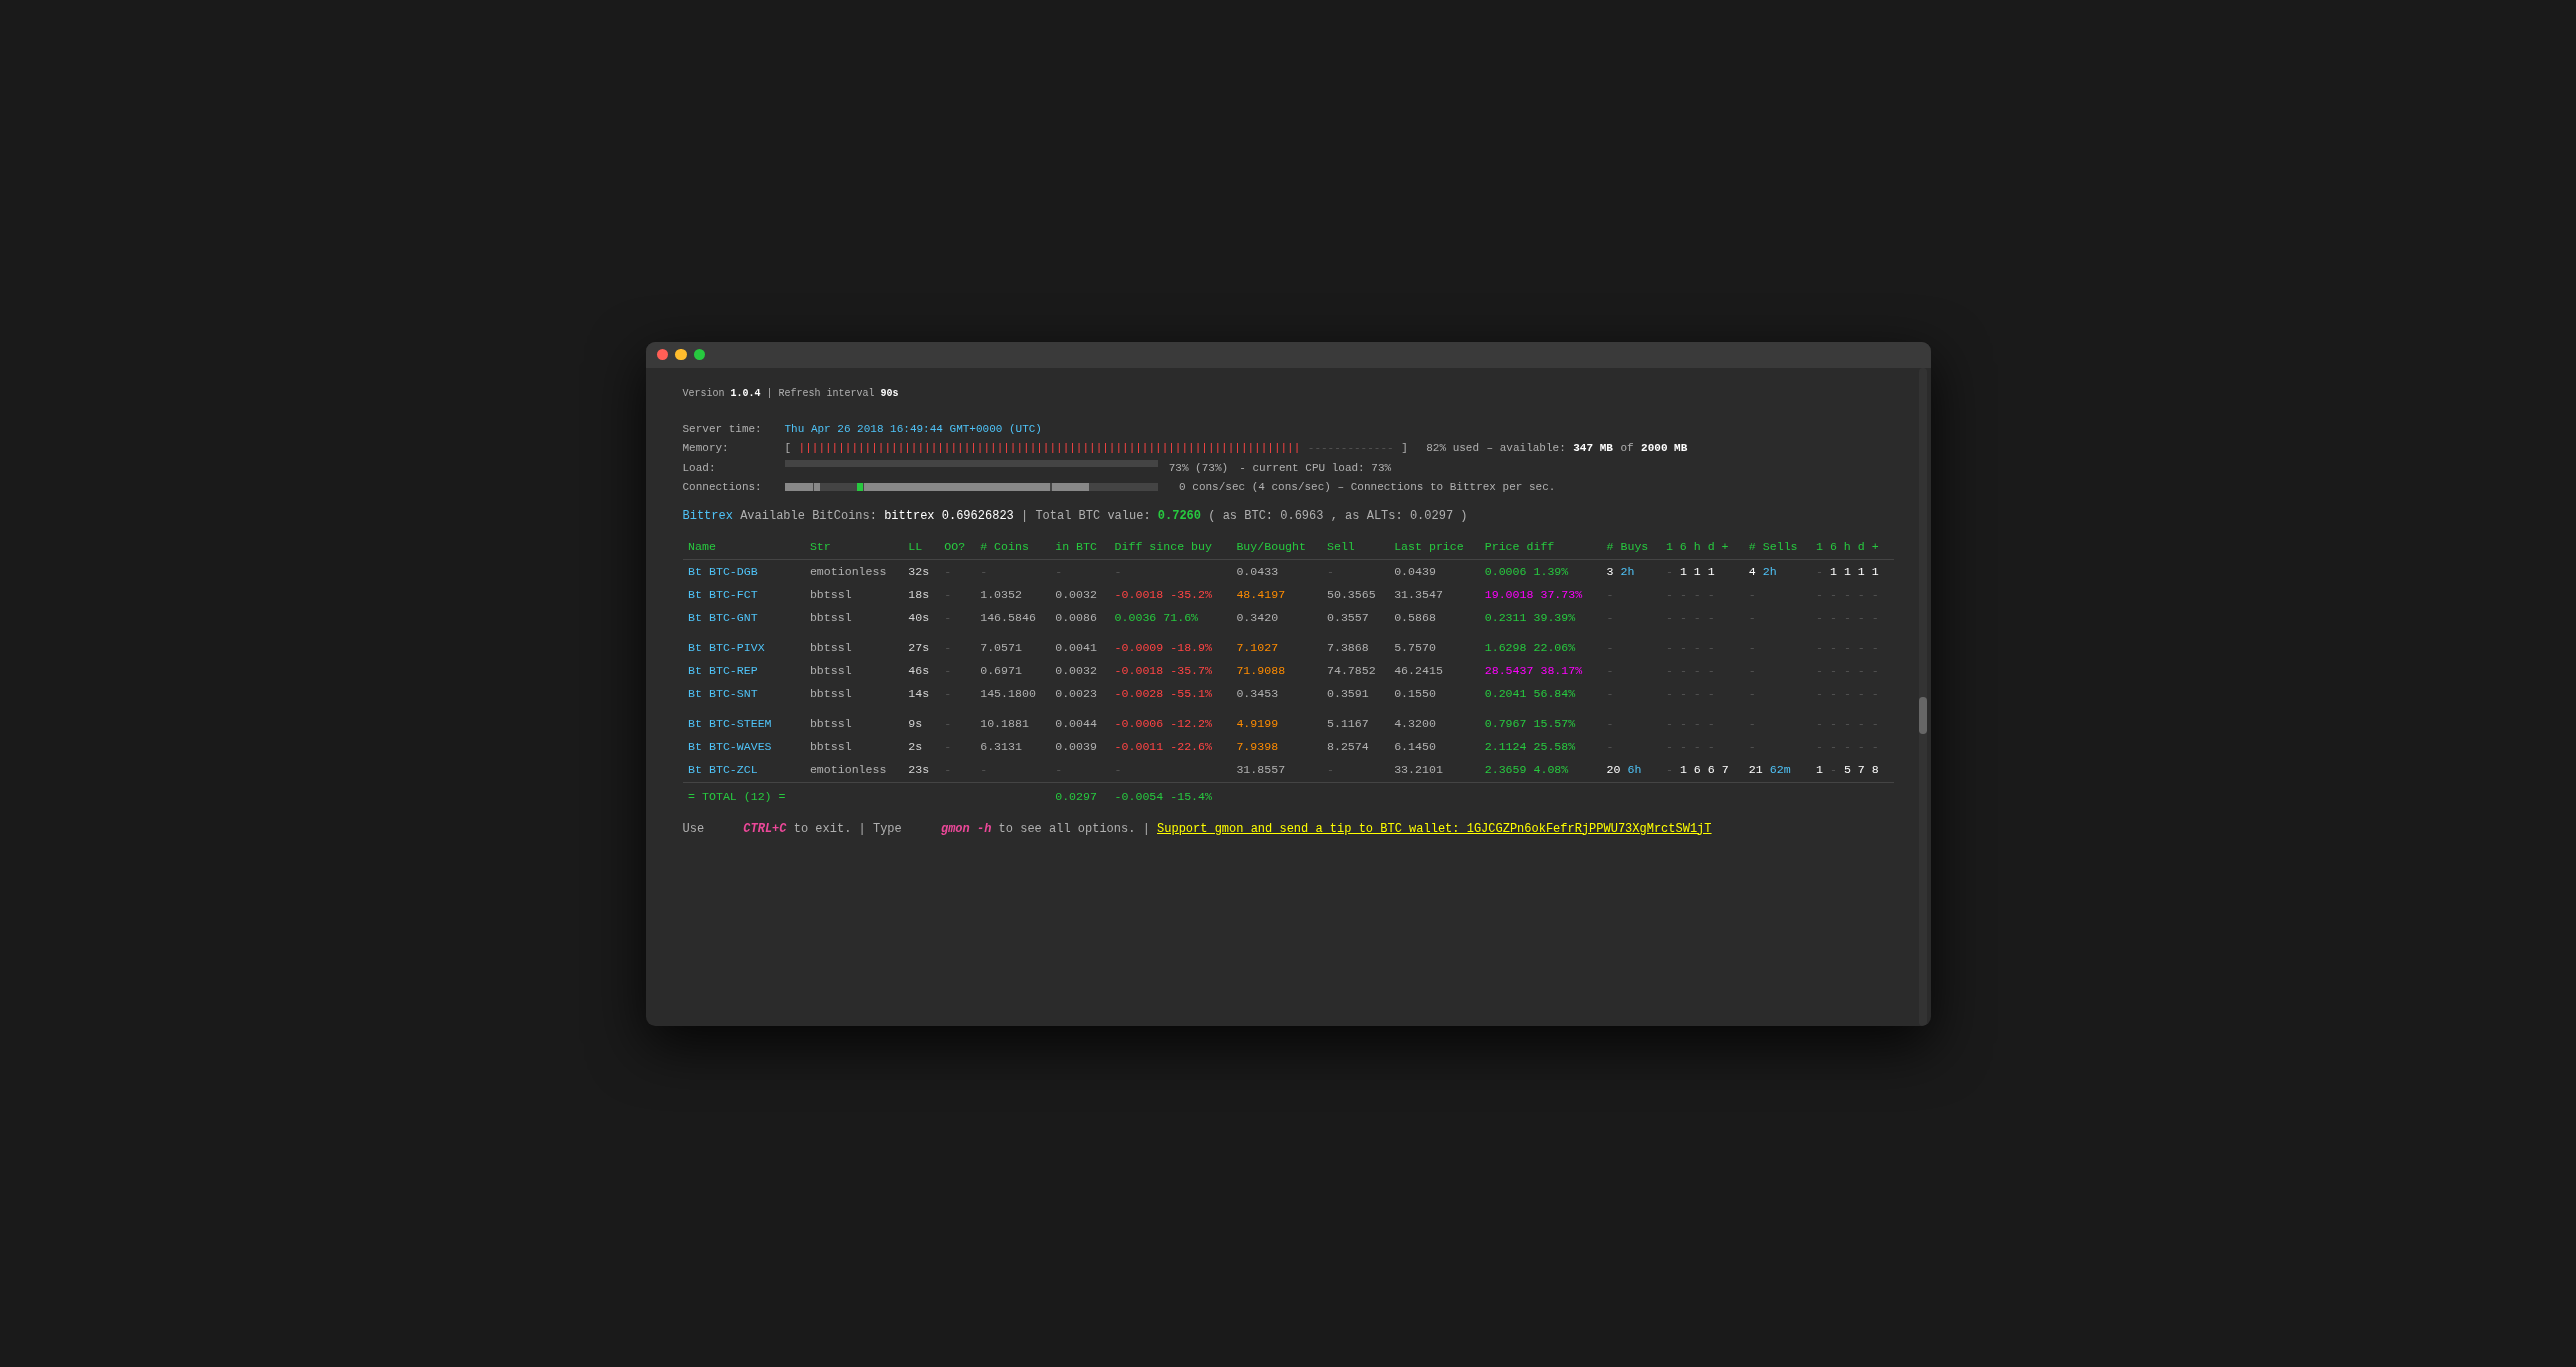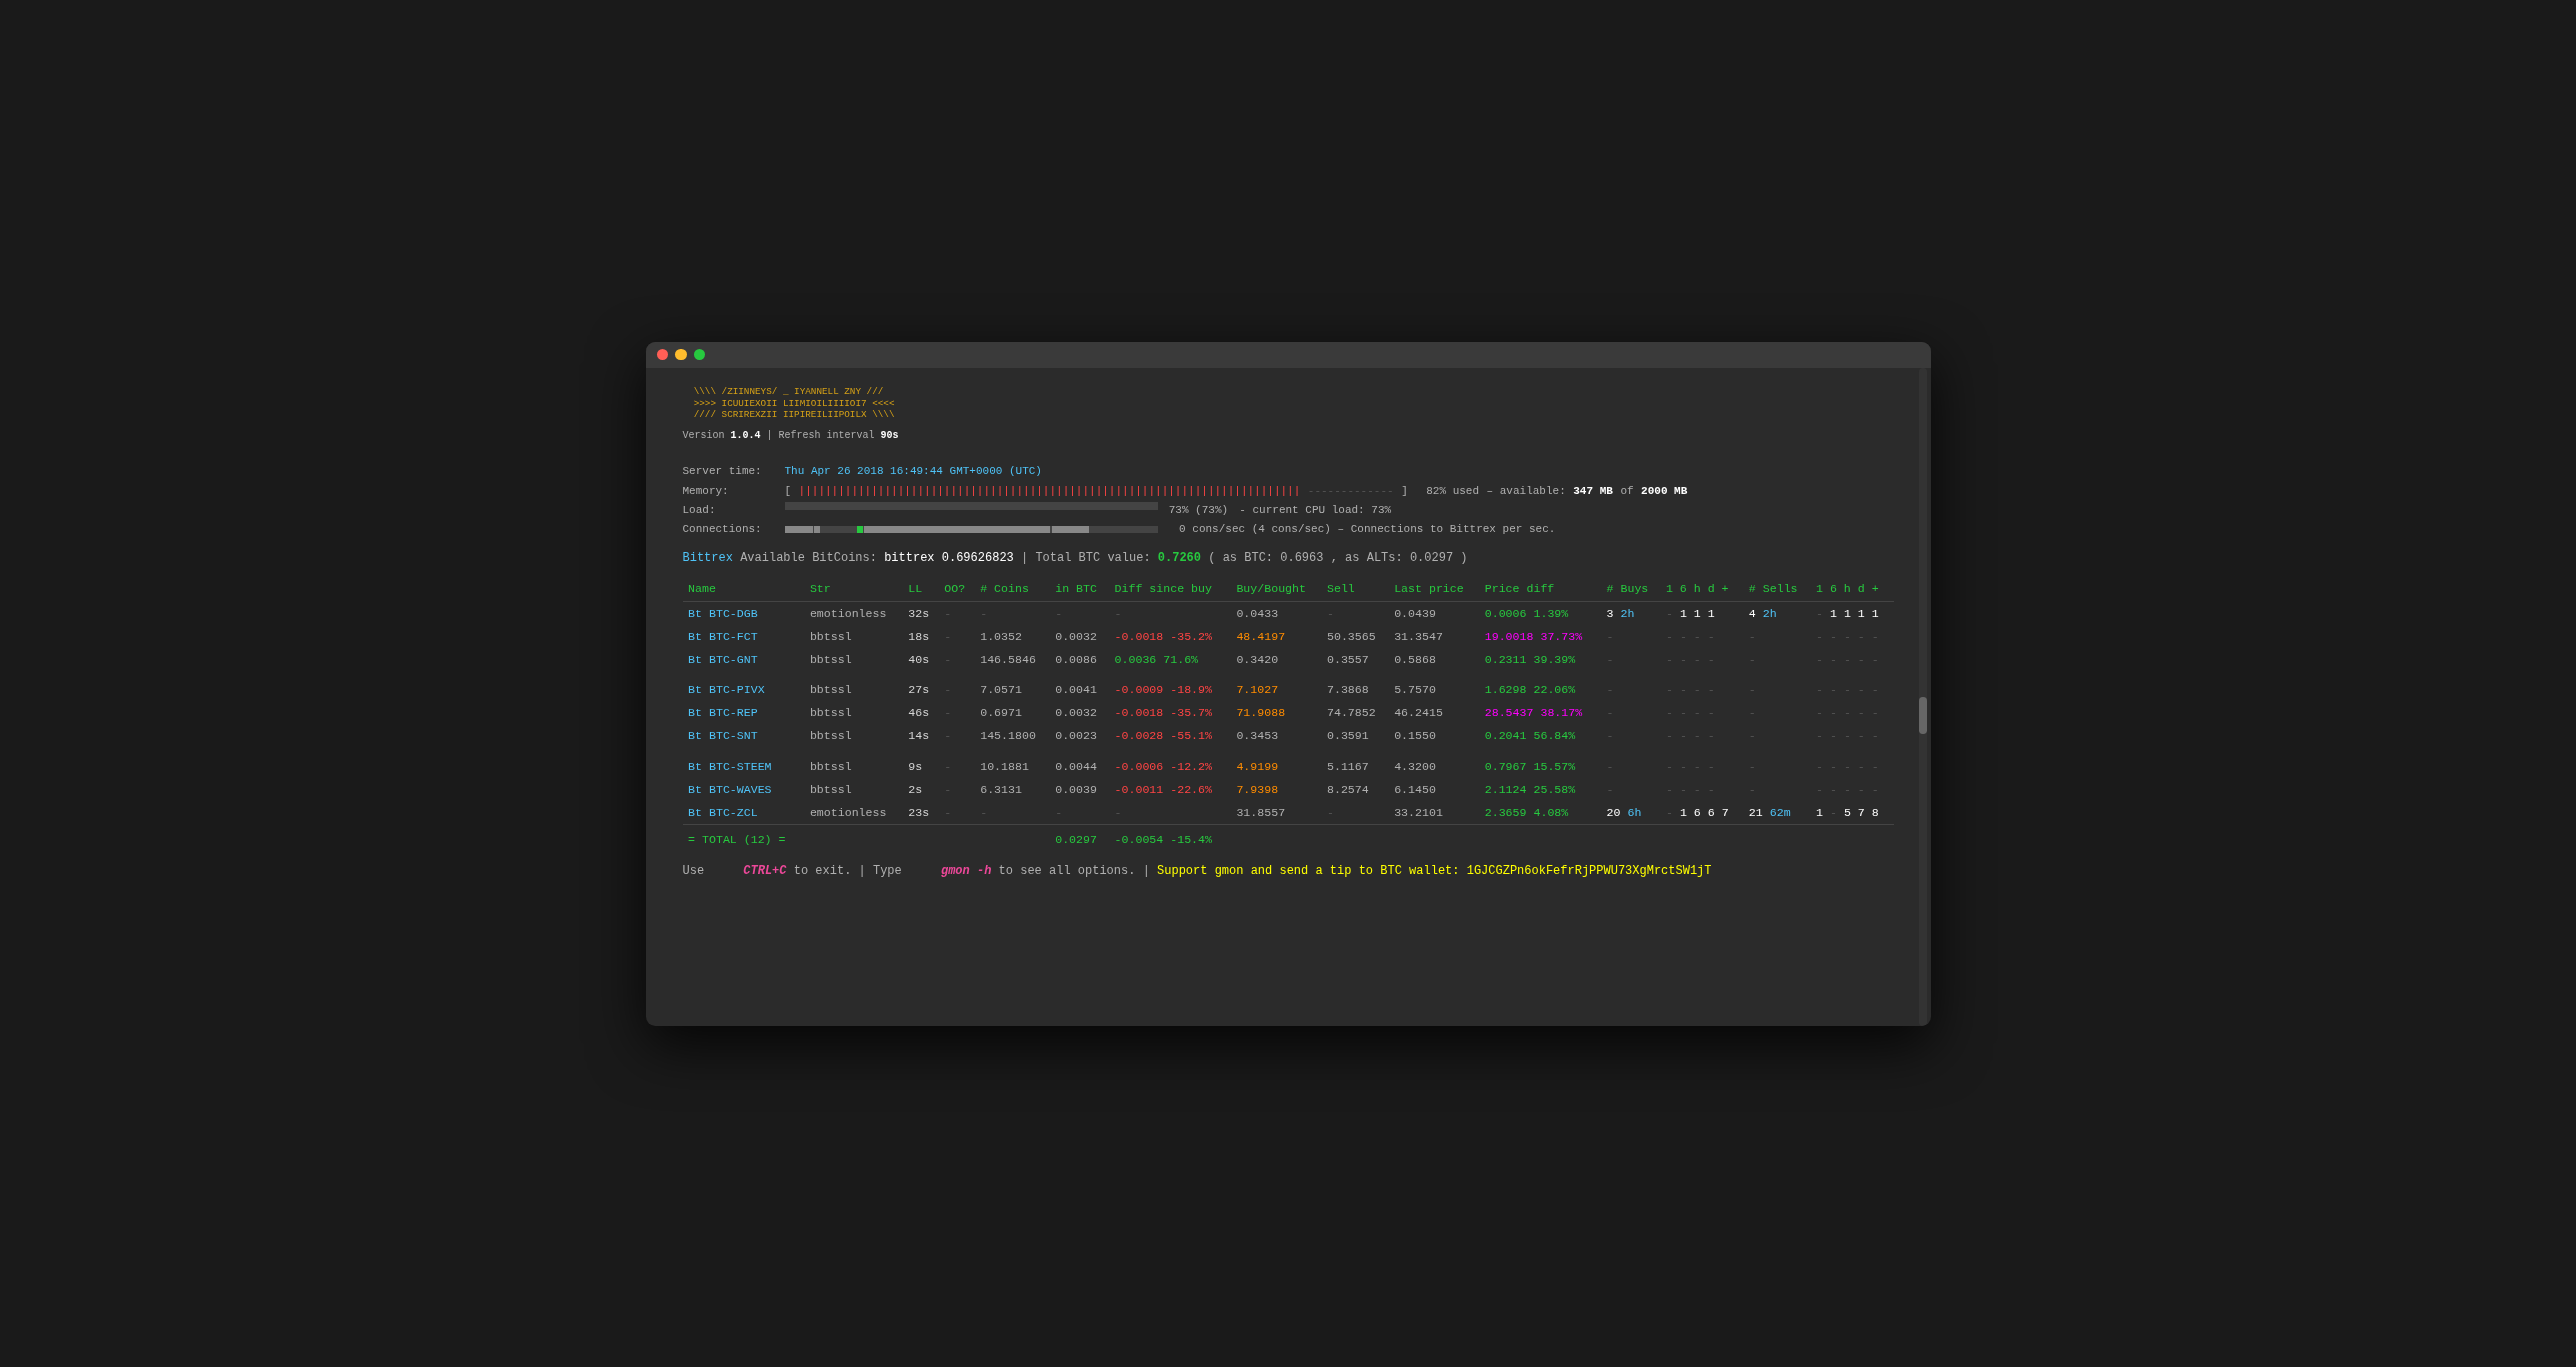--- a/index.html
+++ b/index.html
@@ -150,21 +150,21 @@
       border-top: 0.9px solid #444;
       padding-top: 5.6px;
     }
 
     .footer-line {
       color: #b0b0b0;
       font-size: 12px;
       margin-top: 9.3px;
     }
     .footer-bold { color: #ec4899; font-weight: bold; font-style: italic; margin-left: 32px; }
-    .footer-yellow { color: #ffff00; }
+    .footer-yellow { color: #ffff00; text-decoration: underline; }
 
     .scrollbar {
       position: absolute;
       right: 3.7px;
       top: 26px;
       bottom: 0;
       width: 7.5px;
       background: #333;
       border-radius: 3.7px;
     }
@@ -190,23 +190,20 @@
 <body>
 
 <div class="window">
   <div class="titlebar">
     <div class="traffic-light tl-close"></div>
     <div class="traffic-light tl-min"></div>
     <div class="traffic-light tl-max"></div>
   </div>
   <div class="content">
 
-    <div class="ascii-pre">  \\\\ /ZIINNEYS/ _ IYANNELL ZNY ///
-  &gt;&gt;&gt;&gt; ICUUIEXOII LIIMIOILIIIIOI7 &lt;&lt;&lt;&lt;
-  //// SCRIREXZII IIPIREILIIPOILX \\\\</div>
 
     <div class="version-line">
       <span>Version </span><span class="version-bold">1.0.4</span><span>  |  </span><span>Refresh interval </span><span class="version-bold">90s</span>
     </div>
 
     <div class="info-grid">
       <div class="info-row">
         <span class="info-label">Server time:</span>
         <span class="server-time-val">Thu Apr 26 2018 16:49:44 GMT+0000 (UTC)</span>
       </div>

